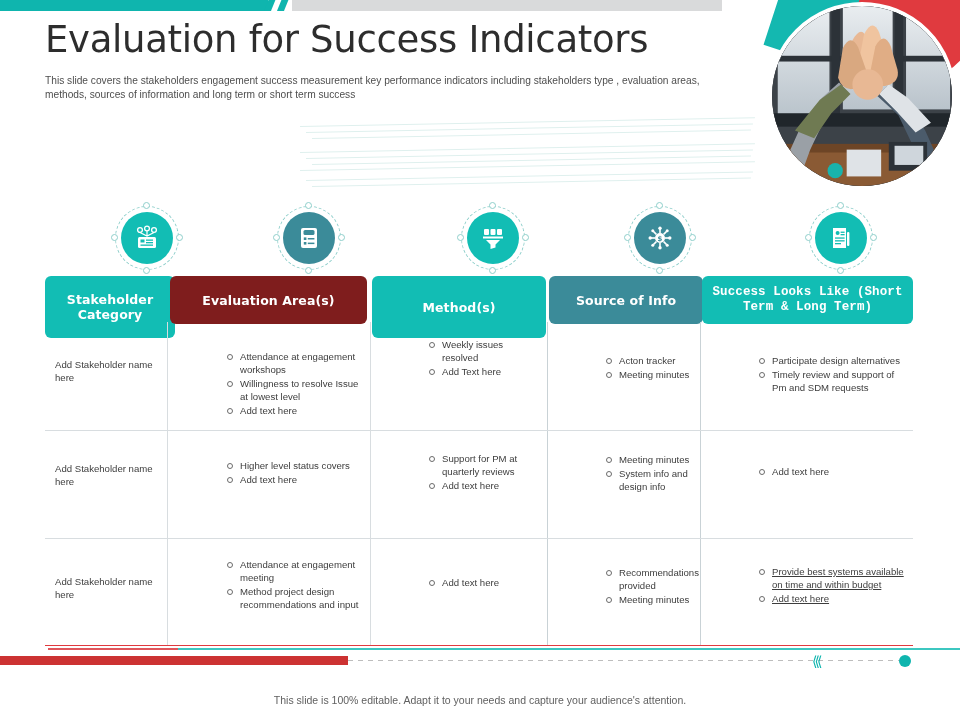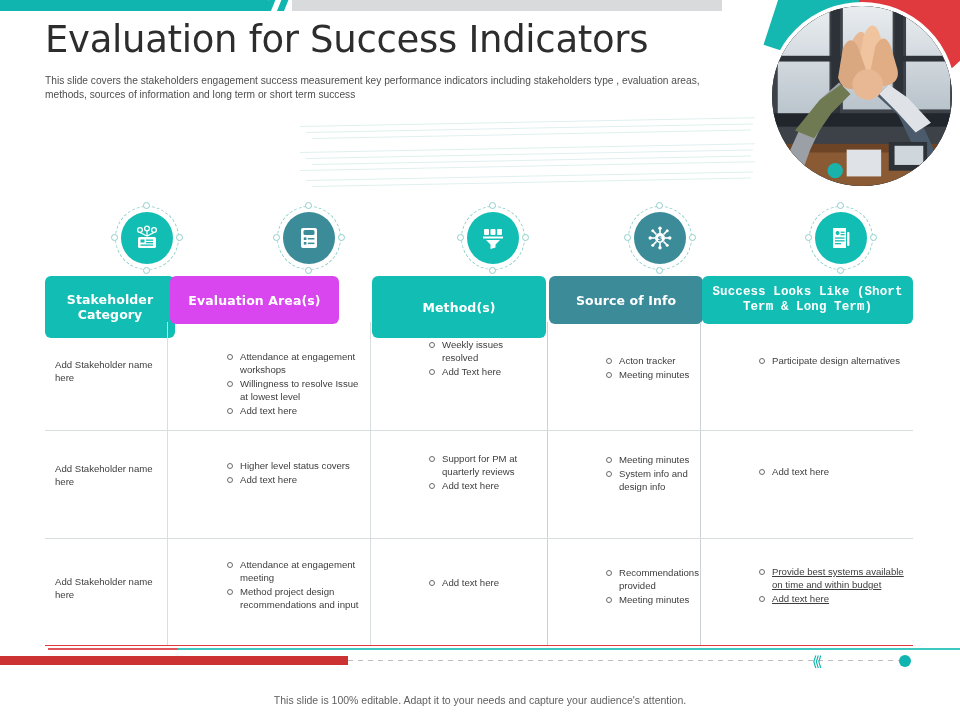--- a/index.html
+++ b/index.html
@@ -400,21 +400,21 @@
         <rect x="7" y="15.2" width="9.6" height="1.3" fill="#12bdb4"></rect>
         <rect x="7" y="18" width="6" height="1.3" fill="#12bdb4"></rect>
       </svg>
         </div>
       </div>
     </div>
 
   <div class="table">
     <div class="head-row" id="head-row">
         <div class="head-cell" style="left: 0px; width: 130px; background: rgb(18, 189, 180);">Stakeholder Category</div>
-        <div class="head-cell alt" style="left: 125px; width: 169px; background: #d946ef;">Evaluation Area(s)</div>
+        <div class="head-cell alt" style="left: 125px; width: 197px; background: #7f1d1d;">Evaluation Area(s)</div>
         <div class="head-cell" style="left: 327px; width: 174px; background: rgb(18, 189, 180);">Method(s)</div>
         <div class="head-cell alt" style="left: 504px; width: 154px; background: rgb(59, 139, 153);">Source of Info</div>
         <div class="head-cell" style="left: 657px; width: 211px; background: rgb(18, 189, 180); height: 48px; font-family: Liberation Mono, monospace;">Success Looks Like (Short Term &amp; Long Term)</div>
       </div>
     <div class="grid" id="grid">
         <div class="vline" style="left: 122px;"></div>
         <div class="vline" style="left: 325px;"></div>
         <div class="vline shaded" style="left: 502px;"></div>
         <div class="vline shaded" style="left: 655px;"></div>
         <div class="hline" style="top: 108px;"></div>
@@ -436,20 +436,21 @@
         </div>
         <div class="cell" style="left: 560px; top: 32px; width: 92px;">
           <ul class="bullets">
             <li>Acton tracker</li>
             <li>Meeting minutes</li>
           </ul>
         </div>
         <div class="cell" style="left: 713px; top: 32px; width: 149px;">
           <ul class="bullets">
             <li>Participate  design alternatives</li>
+            <li>Timely  review and support of Pm and SDM  requests</li>
           </ul>
         </div>
         <div class="cell firstcol" style="left: 10px; top: 140px; width: 104px;">Add Stakeholder name here</div>
         <div class="cell" style="left: 181px; top: 137px; width: 135px;">
           <ul class="bullets">
             <li>Higher level status covers</li>
             <li>Add text here</li>
           </ul>
         </div>
         <div class="cell" style="left: 383px; top: 130px; width: 112px;">

